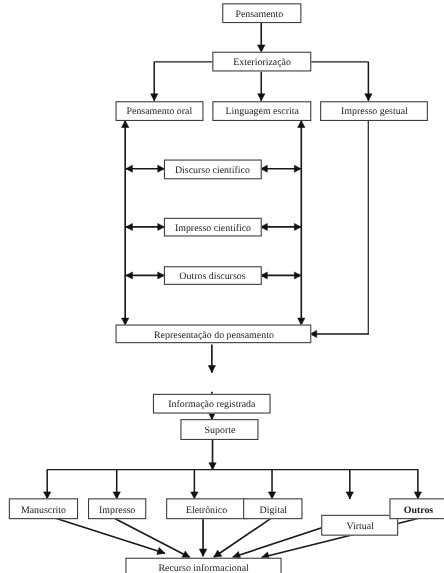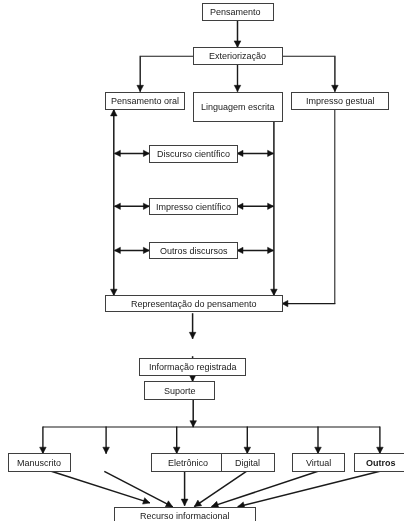--- a/index.html
+++ b/index.html
@@ -5,21 +5,21 @@
 <style>
   html, body { margin:0; padding:0; background:#ffffff; }
   body { width:404px; height:521px; overflow:hidden;
          font-family:"Liberation Sans", sans-serif;
          -webkit-font-smoothing:antialiased; }
   #stage { position:relative; width:404px; height:521px; background:#ffffff; }
   svg#wires { position:absolute; left:0; top:0; width:404px; height:521px; }
   .node { position:absolute; box-sizing:border-box;
           border:1px solid #3f3f3f; background:#ffffff;
           display:flex; align-items:center; justify-content:center;
-          font-family:Liberation Sans, sans-serif;
+          font-family:Liberation Serif, serif;
           font-size:9px; line-height:1; color:#1a1a1a;
           white-space:nowrap; padding-top:1px; }
   .node > span { display:block; will-change:transform; }
   .node.bold { font-weight:700; }
 </style>
 </head>
 <body>
 
 <div id="stage">
   <svg id="wires" viewBox="0 0 404 521" width="404" height="521" shape-rendering="geometricPrecision">
@@ -94,54 +94,57 @@
   </svg>
   <div class="node" style="left:202px;top:3px;width:72px;height:18px">
       <span style="margin-left:-5px">Pensamento</span>
     </div>
   <div class="node" style="left:193px;top:47px;width:90px;height:18px">
       <span>Exteriorização</span>
     </div>
   <div class="node" style="left:105px;top:92px;width:80px;height:18px">
       <span>Pensamento oral</span>
     </div>
-  <div class="node" style="left:193px;top:92px;width:90px;height:30px">
+  <div class="node" style="left:193px;top:92px;width:90px;height:18px">
       <span>Linguagem escrita</span>
     </div>
   <div class="node" style="left:291px;top:92px;width:98px;height:18px">
       <span>Impresso gestual</span>
     </div>
   <div class="node" style="left:149px;top:145px;width:89px;height:18px">
       <span>Discurso científico</span>
     </div>
   <div class="node" style="left:149px;top:198px;width:89px;height:17px">
       <span>Impresso científico</span>
     </div>
   <div class="node" style="left:149px;top:242px;width:89px;height:17px">
       <span>Outros discursos</span>
     </div>
   <div class="node" style="left:105px;top:295px;width:178px;height:17px">
       <span>Representação do pensamento</span>
     </div>
   <div class="node" style="left:139px;top:358px;width:107px;height:18px">
       <span>Informação registrada</span>
     </div>
-  <div class="node" style="left:144px;top:381px;width:71px;height:19px">
+  <div class="node" style="left:164px;top:381px;width:71px;height:19px">
       <span>Suporte</span>
     </div>
   <div class="node" style="left:8px;top:453px;width:63px;height:19px">
       <span>Manuscrito</span>
+    </div>
+  <div class="node" style="left:80px;top:453px;width:53px;height:19px">
+      <span>Impresso</span>
     </div>
   <div class="node" style="left:151px;top:453px;width:74px;height:19px">
       <span>Eletrônico</span>
     </div>
   <div class="node" style="left:221px;top:453px;width:54px;height:19px">
       <span>Digital</span>
     </div>
-  <div class="node" style="left:292px;top:453px;width:53px;height:19px">
+  <div class="node" style="left:292px;top:468px;width:70px;height:19px">
       <span>Virtual</span>
     </div>
   <div class="node bold" style="left:354px;top:453px;width:53px;height:19px">
       <span>Outros</span>
     </div>
   <div class="node" style="left:114px;top:507px;width:142px;height:18px">
       <span>Recurso informacional</span>
     </div>
 </div>
 

